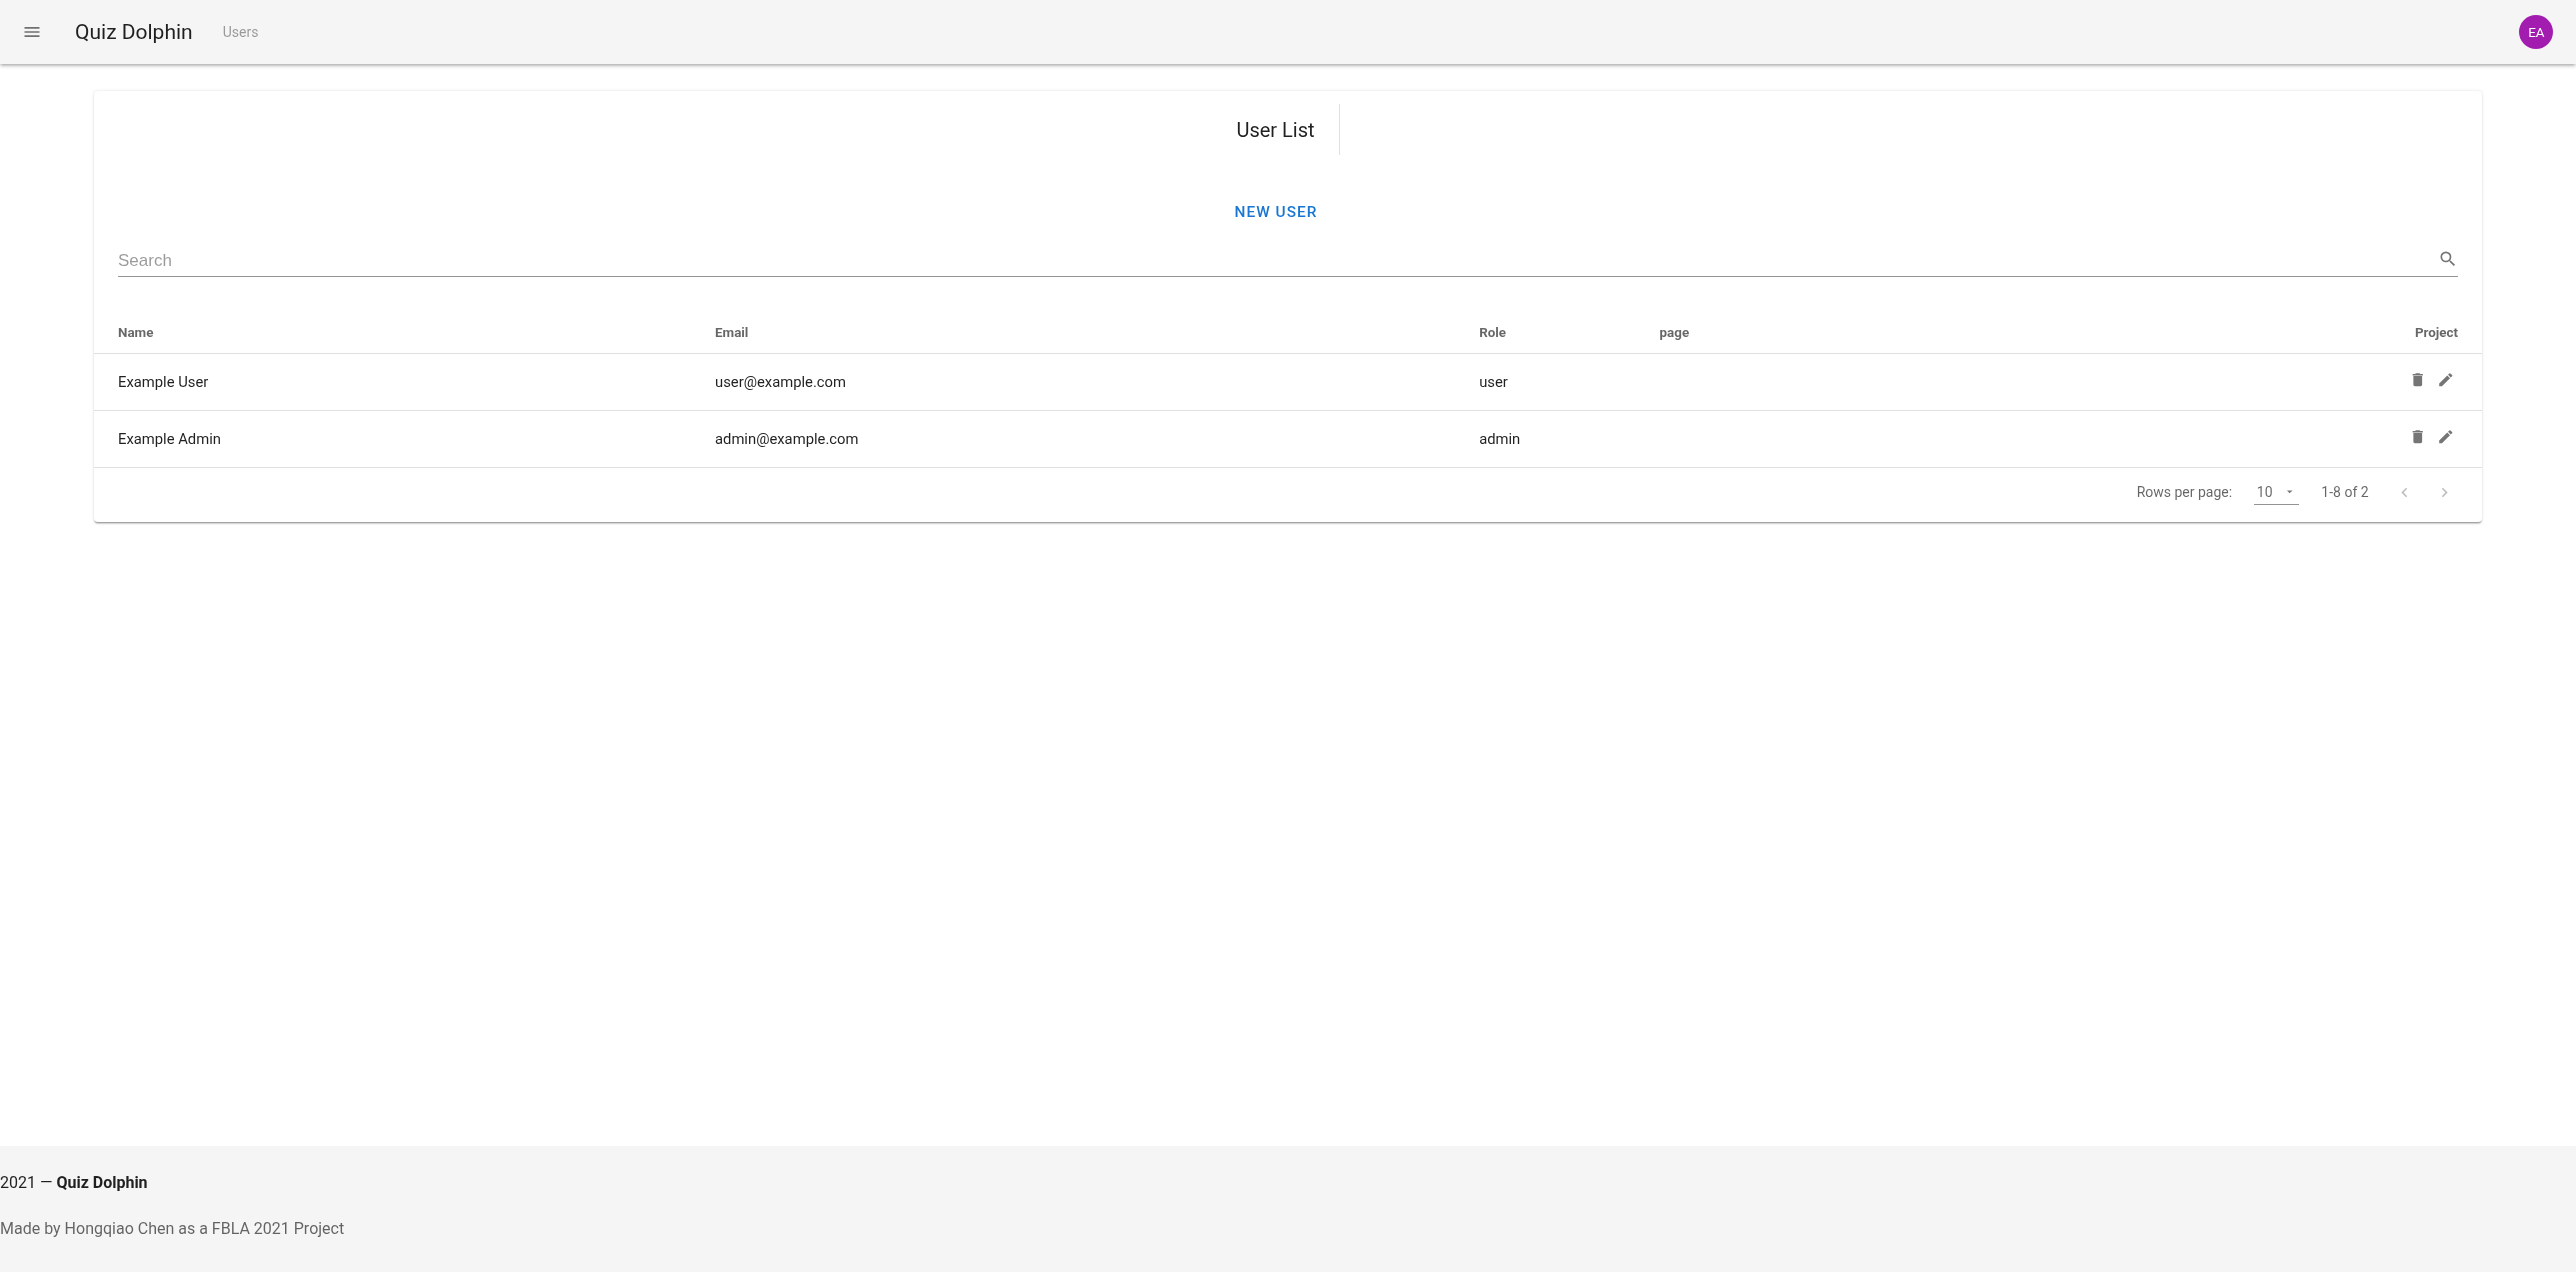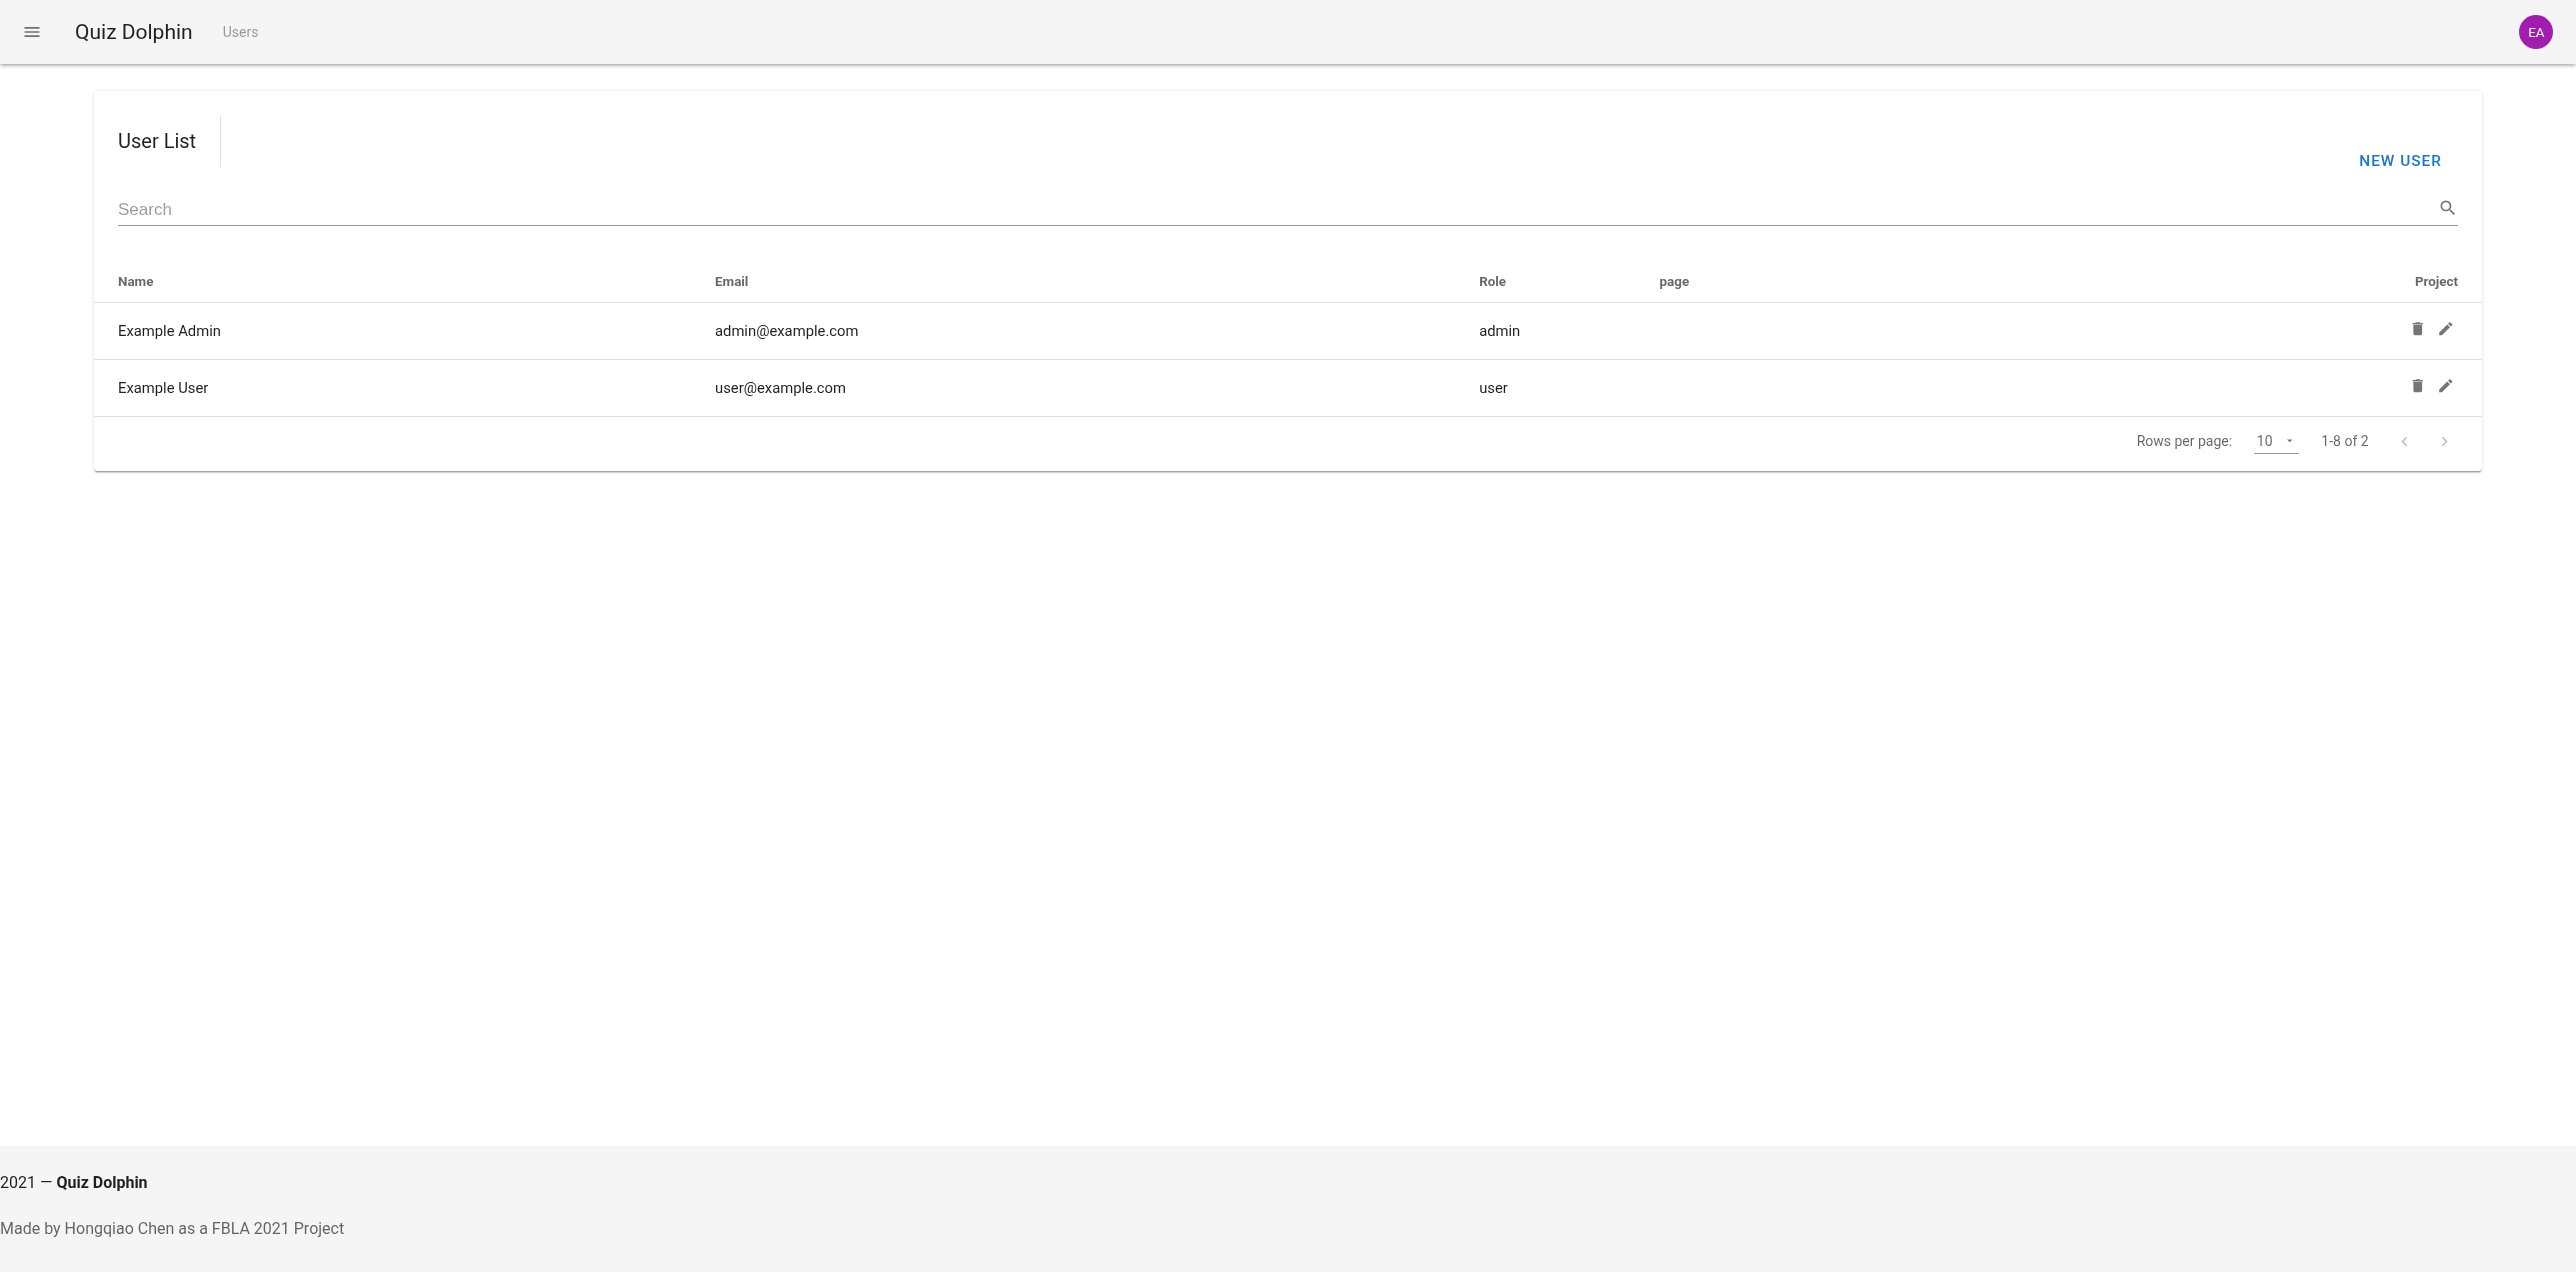--- a/index.html
+++ b/index.html
@@ -68,20 +68,21 @@
     }
     .card {
       background: #fff;
       border-radius: 4px;
       box-shadow: 0 2px 0.7px -1.3px rgba(0,0,0,0.2), 0 1.3px 1.3px 0 rgba(0,0,0,0.14), 0 0.7px 3.4px 0 rgba(0,0,0,0.12);
     }
     .card-header {
       display: flex;
       align-items: center;
       padding: 13.4px 24px 0 0;
+      flex-direction: column;
     }
     .tab {
       padding: 13.4px 24px;
       font-size: 20px;
       font-weight: 400;
       border-right: 0.7px solid rgba(0,0,0,0.12);
     }
     .new-user-btn {
       color: #1976d2;
       font-size: 15.4px;
@@ -242,38 +243,38 @@
         <tr>
           <th class="col-name">Name</th>
           <th class="col-email">Email</th>
           <th class="col-role">Role</th>
           <th class="col-group">page</th>
           <th class="col-actions actions-h">Project</th>
         </tr>
       </thead>
       <tbody id="tbody">
           <tr>
-            <td class="col-name">Example Admin</td>
-            <td class="col-email">admin@example.com</td>
-            <td class="col-role">admin</td>
+            <td class="col-name">Example User</td>
+            <td class="col-email">user@example.com</td>
+            <td class="col-role">user</td>
             <td class="col-group"></td>
             <td class="col-actions actions"><span class="icon-btn">
                 <span><svg viewBox="0 0 24 24" fill="currentColor">
                     <path d="M6 19c0 1.1.9 2 2 2h8c1.1 0 2-.9 2-2V7H6v12zM19 4h-3.5l-1-1h-5l-1 1H5v2h14V4z"></path>
                   </svg></span>
               </span><span class="icon-btn">
                 <span><svg viewBox="0 0 24 24" fill="currentColor">
                     <path d="M3 17.25V21h3.75L17.81 9.94l-3.75-3.75L3 17.25zM20.71 7.04a.996.996 0 000-1.41l-2.34-2.34a.996.996 0 00-1.41 0l-1.83 1.83 3.75 3.75 1.83-1.83z"></path>
                   </svg></span>
               </span></td>
           </tr>
           <tr>
-            <td class="col-name">Example User</td>
-            <td class="col-email">user@example.com</td>
-            <td class="col-role">user</td>
+            <td class="col-name">Example Admin</td>
+            <td class="col-email">admin@example.com</td>
+            <td class="col-role">admin</td>
             <td class="col-group"></td>
             <td class="col-actions actions"><span class="icon-btn">
                 <span><svg viewBox="0 0 24 24" fill="currentColor">
                     <path d="M6 19c0 1.1.9 2 2 2h8c1.1 0 2-.9 2-2V7H6v12zM19 4h-3.5l-1-1h-5l-1 1H5v2h14V4z"></path>
                   </svg></span>
               </span><span class="icon-btn">
                 <span><svg viewBox="0 0 24 24" fill="currentColor">
                     <path d="M3 17.25V21h3.75L17.81 9.94l-3.75-3.75L3 17.25zM20.71 7.04a.996.996 0 000-1.41l-2.34-2.34a.996.996 0 00-1.41 0l-1.83 1.83 3.75 3.75 1.83-1.83z"></path>
                   </svg></span>
               </span></td>

